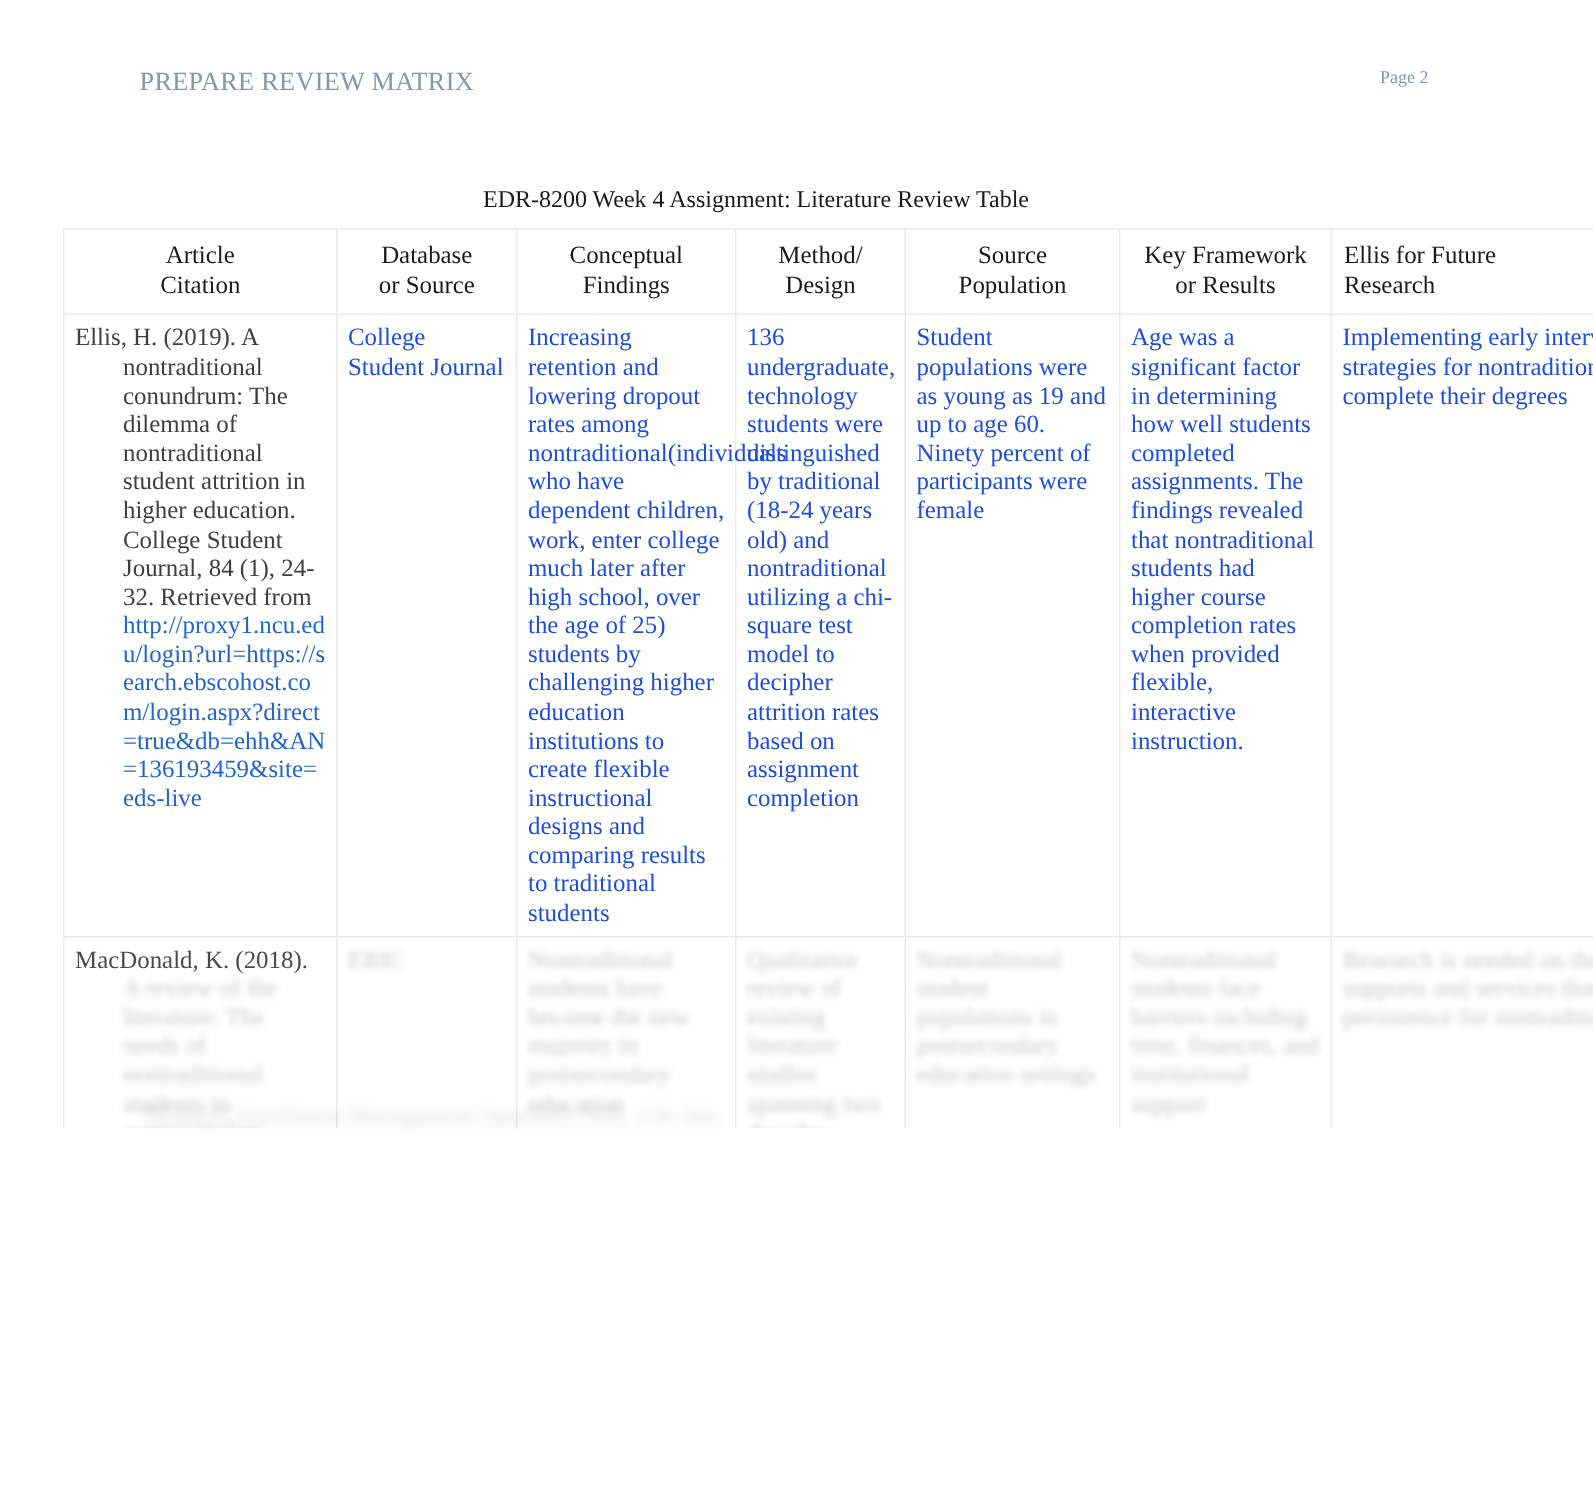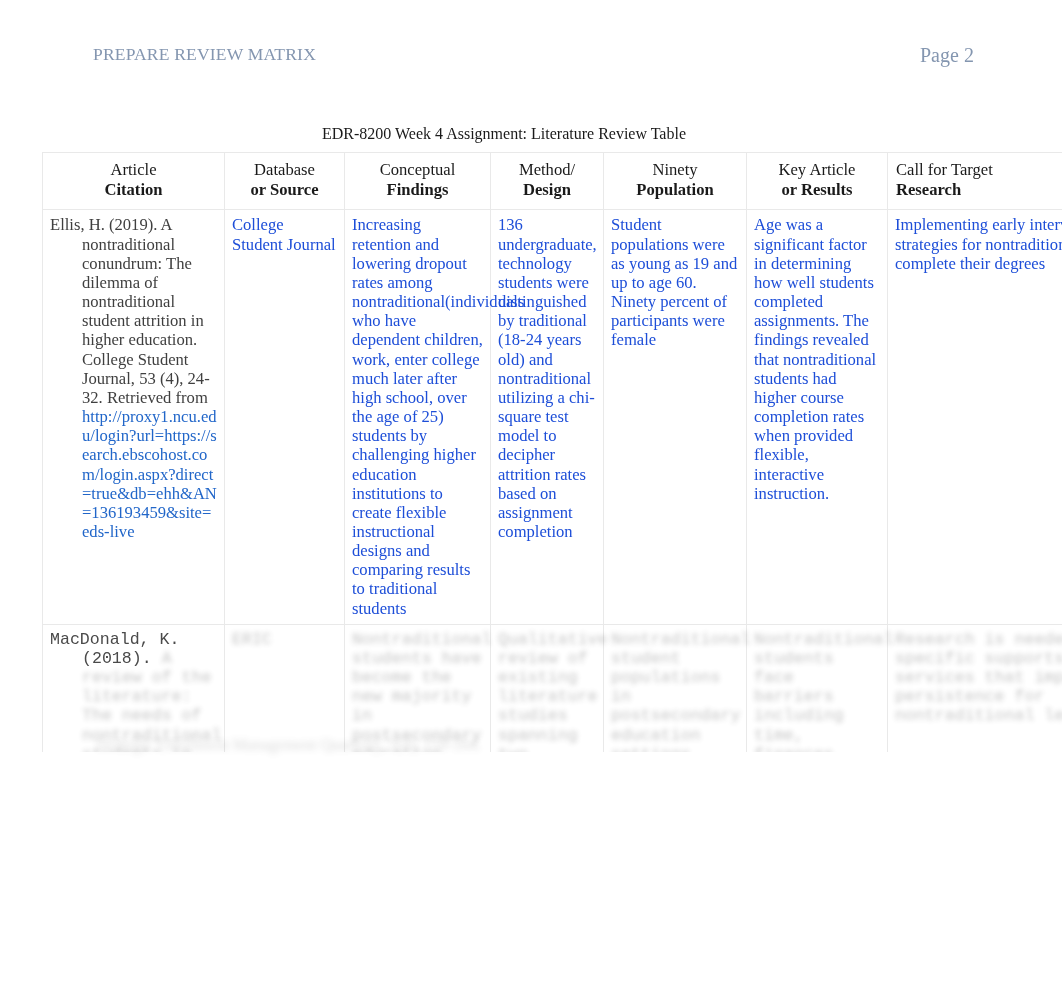--- a/index.html
+++ b/index.html
@@ -30,21 +30,21 @@
     top: 0;
     font-size: 17.5px;
     letter-spacing: 0.2px;
     color: #8496b0;
     white-space: nowrap;
   }
   .hdr-right {
     position: absolute;
     left: 920px;
     top: 0;
-    font-size: 20px;
+    font-size: 12px;
     color: #8496b0;
     white-space: nowrap;
   }
 
   
   .doc-title {
     position: absolute;
     top: 125px;
     left: 0;
     width: 1008px;
@@ -80,21 +80,21 @@
     text-align: center;
     color: #1a1a1a;
     padding-top: 7px;
     padding-bottom: 9px;
     line-height: 1.22;
   }
   table.matrix thead th.left-head {
     text-align: left;
     padding-left: 8px;
   }
-  .hdr-line2 { display: block; font-weight: bold; }
+  .hdr-line2 { display: block; }
 
   
   col.c-citation   { width: 182px; }
   col.c-database   { width: 120px; }
   col.c-framework  { width: 146px; }
   col.c-method     { width: 113px; }
   col.c-target     { width: 143px; }
   col.c-findings   { width: 141px; }
   col.c-future     { width: 295px; }
 
@@ -105,21 +105,21 @@
     padding-left: 32px;
     text-indent: -32px;
   }
   a.link {
     color: #2166c9;
     text-decoration: none;
     word-break: break-all;
     text-align: right;
   }
   .row-1 td { height: 388px; }
-  .row-2 td { height: 110px; font-family: Liberation Mono, monospace; }
+  .row-2 td { height: 110px; }
 
   
   .faded {
     filter: blur(2.6px);
     opacity: 0.30;
   }
   .faded-strong {
     filter: blur(3.4px);
     opacity: 0.22;
   }
@@ -172,38 +172,38 @@
       </th>
       <th>
         <span>Conceptual</span>
         <span class="hdr-line2">Findings</span>
       </th>
       <th>
         <span>Method/</span>
         <span class="hdr-line2">Design</span>
       </th>
       <th>
-        <span>Ninety</span>
+        <span>Source</span>
         <span class="hdr-line2">Population</span>
       </th>
       <th>
-        <span>Key Article</span>
+        <span>Key Framework</span>
         <span class="hdr-line2">or Results</span>
       </th>
       <th class="left-head">
-        <span>Call for Target</span>
+        <span>Ellis for Future</span>
         <span class="hdr-line2">Research</span>
       </th>
     </tr>
   </thead>
   <tbody>
     <tr class="row-1">
       <td class="cell">
         <div class="citation">
-          <span>Ellis, H. (2019). A nontraditional conundrum: The dilemma of nontraditional student attrition in higher education. College Student Journal, 53 (4), 24-32. Retrieved from </span><a class="link" href="#">http://proxy1.ncu.edu/login?url=https://search.ebscohost.com/login.aspx?direct=true&amp;db=ehh&amp;AN=136193459&amp;site=eds-live</a>
+          <span>Ellis, H. (2019). A nontraditional conundrum: The dilemma of nontraditional student attrition in higher education. College Student Journal, 84 (1), 24-32. Retrieved from </span><a class="link" href="#">http://proxy1.ncu.edu/login?url=https://search.ebscohost.com/login.aspx?direct=true&amp;db=ehh&amp;AN=136193459&amp;site=eds-live</a>
         </div>
       </td>
       <td class="cell dark">College Student Journal</td>
       <td class="cell dark">Increasing retention and lowering dropout rates among nontraditional(individuals who have dependent children, work, enter college much later after high school, over the age of 25) students by challenging higher education institutions to create flexible instructional designs and comparing results to traditional students</td>
       <td class="cell dark">136 undergraduate, technology students were distinguished by traditional (18-24 years old) and nontraditional utilizing a chi-square test model to decipher attrition rates based on assignment completion</td>
       <td class="cell dark">Student populations were as young as 19 and up to age 60. Ninety percent of participants were female</td>
       <td class="cell dark">Age was a significant factor in determining how well students completed assignments.  The findings revealed that nontraditional students had higher course completion rates when provided flexible, interactive instruction.</td>
       <td class="cell dark">Implementing early intervention strategies for nontraditional students to complete their degrees</td>
     </tr>
     <tr class="row-2">

